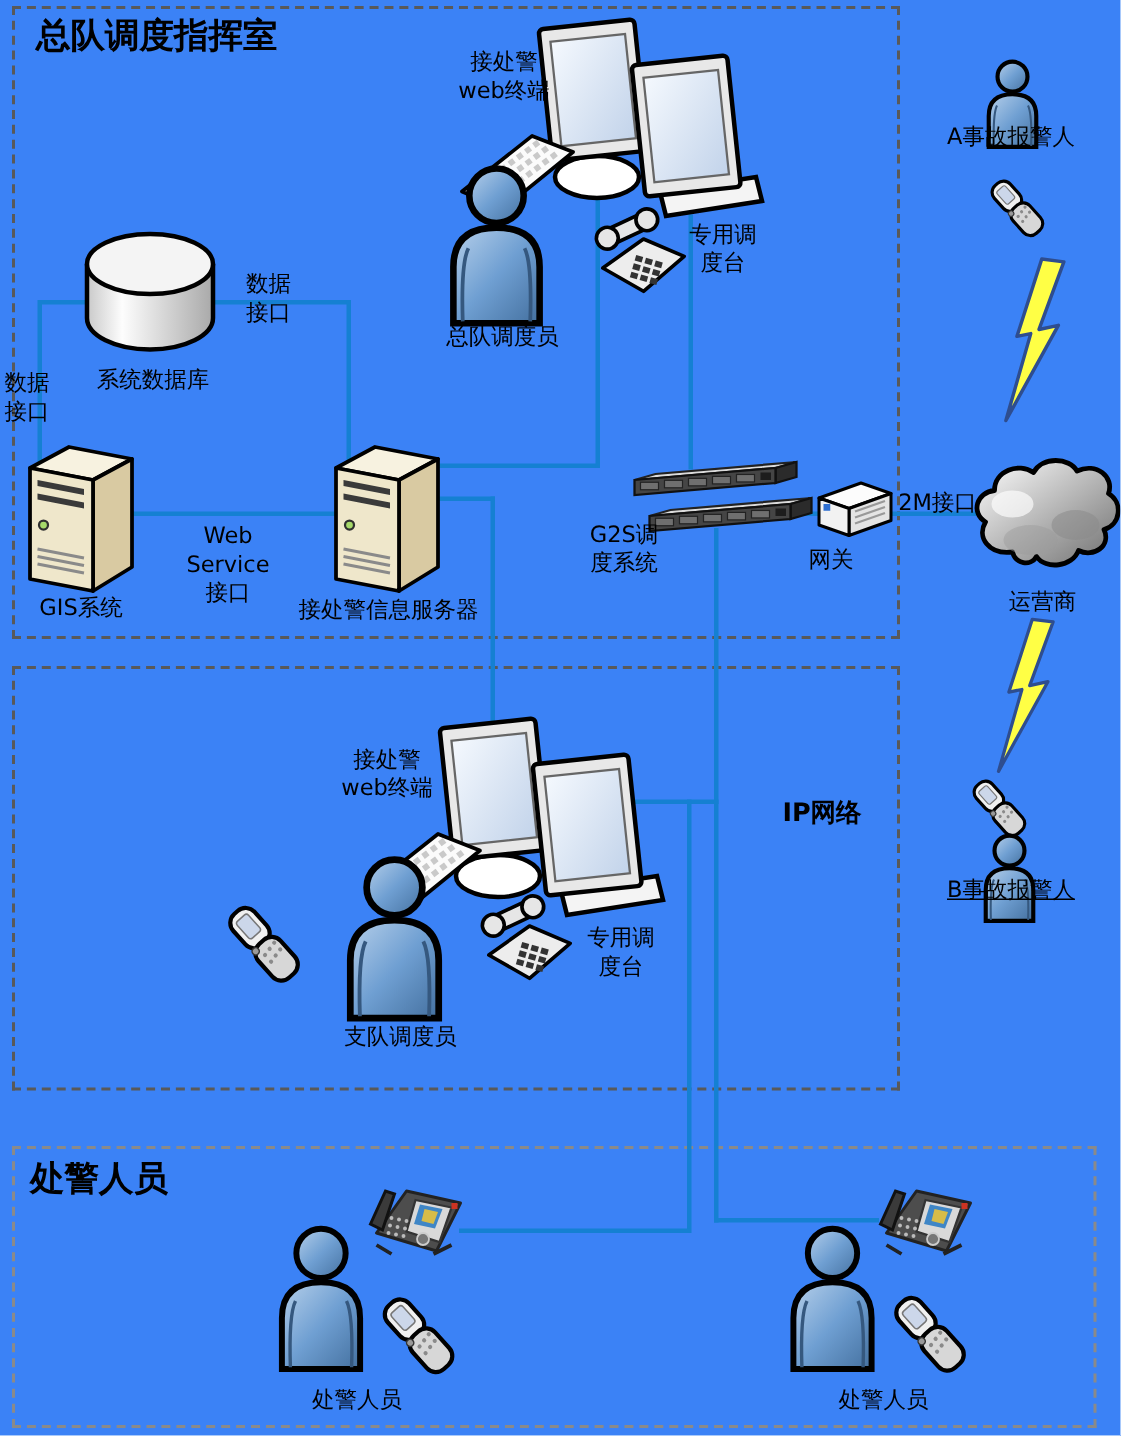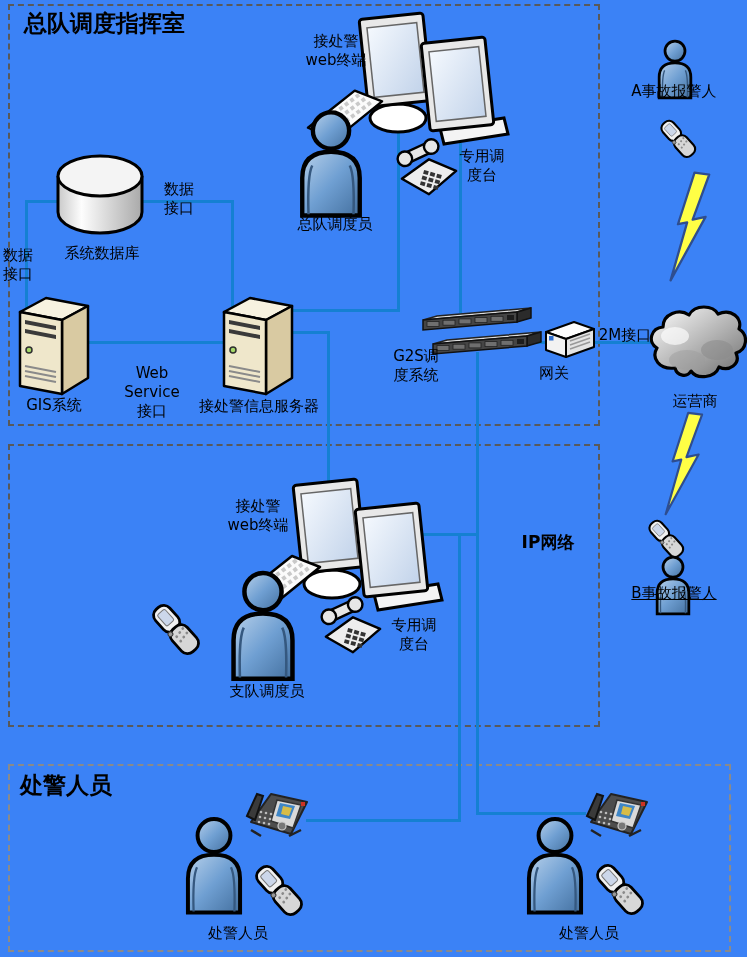--- a/index.html
+++ b/index.html
@@ -419,21 +419,21 @@
 
   <div class="title" style="left:24px;top:8px;">总队调度指挥室</div>
   <div class="title" style="left:20px;top:770px;">处警人员</div>
 
   <div class="lbl" style="left:52px;top:244px;width:100px;">系统数据库</div>
   <div class="lbl left" style="left:3px;top:246px;width:44px;">数据
 接口</div>
   <div class="lbl left" style="left:164px;top:180px;width:52px;">数据
 接口</div>
   <div class="lbl" style="left:14px;top:396px;width:80px;">GIS系统</div>
-  <div class="lbl" style="left:118px;top:348px;width:68px;margin-top:16px;">Web
+  <div class="lbl" style="left:118px;top:348px;width:68px;">Web
 Service
 接口</div>
   <div class="lbl" style="left:188px;top:397px;width:142px;">接处警信息服务器</div>
   <div class="lbl" style="left:300px;top:32px;width:72px;">接处警
 web终端</div>
   <div class="lbl" style="left:288px;top:215px;width:94px;">总队调度员</div>
   <div class="lbl" style="left:450px;top:147px;width:64px;">专用调
 度台</div>
   <div class="lbl" style="left:380px;top:347px;width:72px;">G2S调
 度系统</div>

